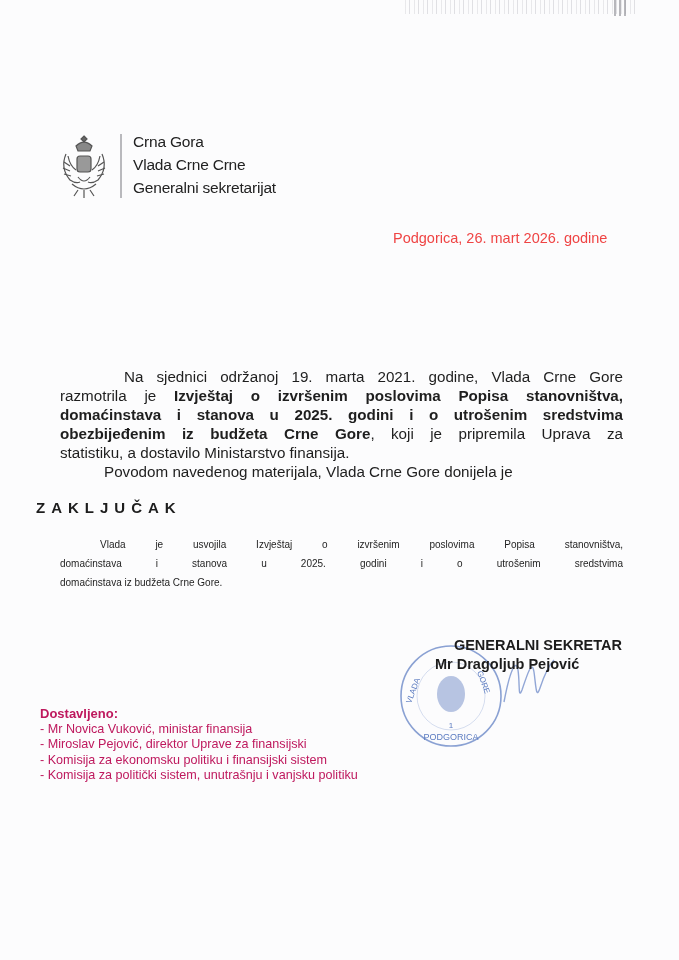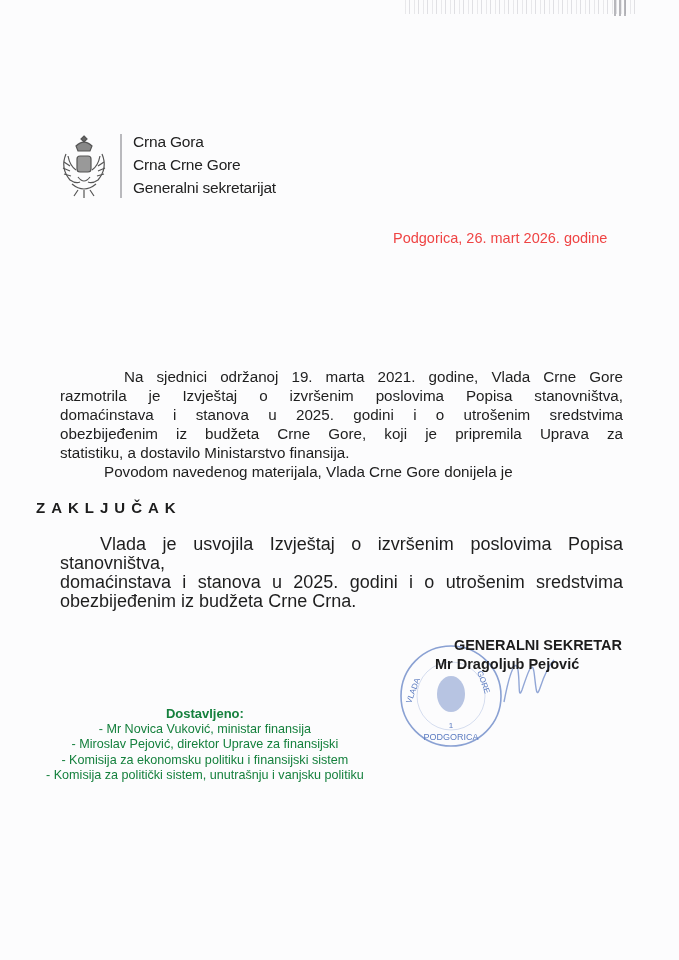--- a/index.html
+++ b/index.html
@@ -28,36 +28,36 @@
 
   .ref { position: absolute; left: 60px; top: 220px; font-size: 14.5px; color: #222; }
   .ref .slash { color: #4a6fb6; font-family: "DejaVu Serif", serif; font-style: italic; font-size: 16px; }
   .place-date { position: absolute; left: 393px; top: 230px; font-size: 14.5px; color: #ef4444; }
 
   
   .body { position: absolute; left: 60px; top: 367px; width: 563px; font-size: 15.2px; line-height: 19px; color: #1e1e1e; }
   .indent { text-indent: 64px; }
   .justify-line { display: block; text-align: justify; text-align-last: justify; }
   .last-line { display:block; text-align:left; }
-  b { font-weight: normal; }
+  b { font-weight: bold; }
 
   .title { position: absolute; left: 0; width: 570px; top: 499px; text-align: left; font-weight: bold; font-size: 15px; letter-spacing: 6px; color: #1d1d1d; }
   .title span { margin-left: 36px; }
 
-  .body2 { position: absolute; left: 60px; top: 535px; width: 563px; font-size: 18px; line-height: 19px; color: #1e1e1e; }
+  .body2 { position: absolute; left: 60px; top: 535px; width: 563px; font-size: 10px; line-height: 19px; color: #1e1e1e; }
 
   
   .sig { position: absolute; left: 412px; top: 636px; width: 210px; text-align: right; font-weight: bold; font-size: 14.5px; line-height: 19px; color: #1c1c1c; }
   .sig-title { display:block; text-align:right; padding-left: 4px; }
   .sig-name { display:block; text-align:left; padding-left: 23px; }
   .stamp { position: absolute; left: 397px; top: 642px; width: 108px; height: 108px; }
   .signature { position: absolute; left: 500px; top: 650px; width: 60px; height: 60px; }
 
   
-  .dist { position: absolute; left: 46px; top: 706px; font-size: 12.6px; line-height: 15.5px; color: #15803d; text-align: center; }
+  .dist { position: absolute; left: 40px; top: 706px; font-size: 12.6px; line-height: 15.5px; color: #be185d; }
   .dist-title { font-weight: bold; font-size: 13px; }
 </style>
 </head>
 <body>
 
 <div class="page">
   <div class="scan-strip"></div>
   <div class="scan-strip2"></div>
 
   <div class="header">
@@ -73,42 +73,42 @@
         <path d="M46 30 l-6 4 M47 36 l-7 3 M46 42 l-7 2"></path>
         <rect x="19" y="24" width="14" height="16" rx="3" fill="#999"></rect>
         <path d="M20 45 q6 8 12 0"></path>
         <path d="M14 52 q12 10 24 0"></path>
         <path d="M20 58 l-4 6 M32 58 l4 6 M26 58 v8"></path>
       </g>
     </svg>
     <div class="vline"></div>
     <div class="header-lines">
       <div class="header-line">Crna Gora</div>
-      <div class="header-line">Crna Crne Gore</div>
+      <div class="header-line">Vlada Crne Crne</div>
       <div class="header-line">Generalni sekretarijat</div>
     </div>
   </div>
 
   <div class="place-date">Podgorica, 26. mart 2026. godine</div>
 
   <div class="body">
     <span class="justify-line indent">Na sjednici održanoj 19. marta 2021. godine, Vlada Crne Gore</span>
     <span class="justify-line"><span>razmotrila je </span><b>Izvještaj o izvršenim poslovima Popisa stanovništva,</b></span>
     <span class="justify-line"><b>domaćinstava i stanova u 2025. godini i o utrošenim sredstvima</b></span>
     <span class="justify-line"><b>obezbijeđenim iz budžeta Crne Gore</b><span>, koji je pripremila Uprava za</span></span>
     <span class="last-line">statistiku, a dostavilo Ministarstvo finansija.</span>
     <span class="last-line indent" style="text-indent:44px">Povodom navedenog materijala, Vlada Crne Gore donijela je</span>
   </div>
 
   <div class="title"><span>ZAKLJUČAK</span></div>
 
   <div class="body2">
     <span class="justify-line" style="text-indent:40px">Vlada je usvojila Izvještaj o izvršenim poslovima Popisa stanovništva,</span>
     <span class="justify-line">domaćinstava i stanova u 2025. godini i o utrošenim sredstvima</span>
-    <span class="last-line">obezbijeđenim iz budžeta Crne Crna.</span>
+    <span class="last-line">domaćinstava iz budžeta Crne Gore.</span>
   </div>
 
   <svg class="stamp" viewBox="0 0 108 108">
     <circle cx="54" cy="54" r="50" fill="none" stroke="#6d89c8" stroke-width="1.6" opacity="0.8"></circle>
     <circle cx="54" cy="54" r="34" fill="none" stroke="#6d89c8" stroke-width="0.8" opacity="0.35"></circle>
     <g fill="#7e96cc" opacity="0.55">
       <ellipse cx="54" cy="52" rx="14" ry="18"></ellipse>
     </g>
     <text x="54" y="98" text-anchor="middle" font-size="9" fill="#5b7bc0" font-family="Liberation Sans, sans-serif">PODGORICA</text>
     <text x="54" y="86" text-anchor="middle" font-size="8" fill="#5b7bc0" font-family="Liberation Sans, sans-serif">1</text>

